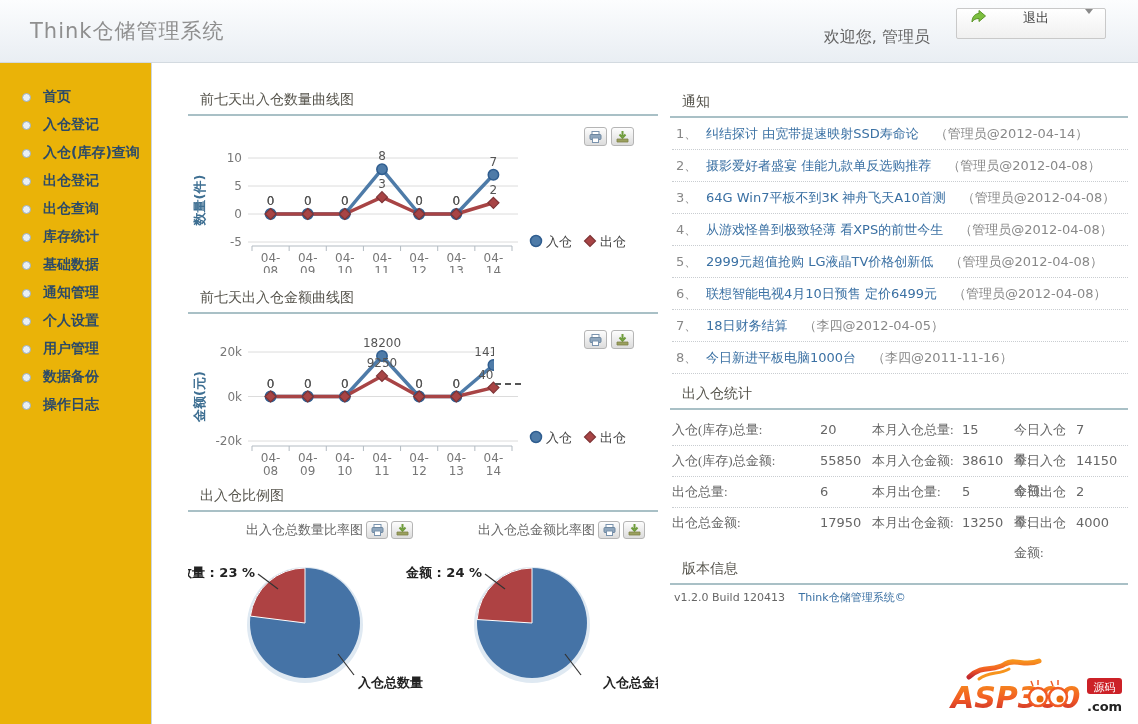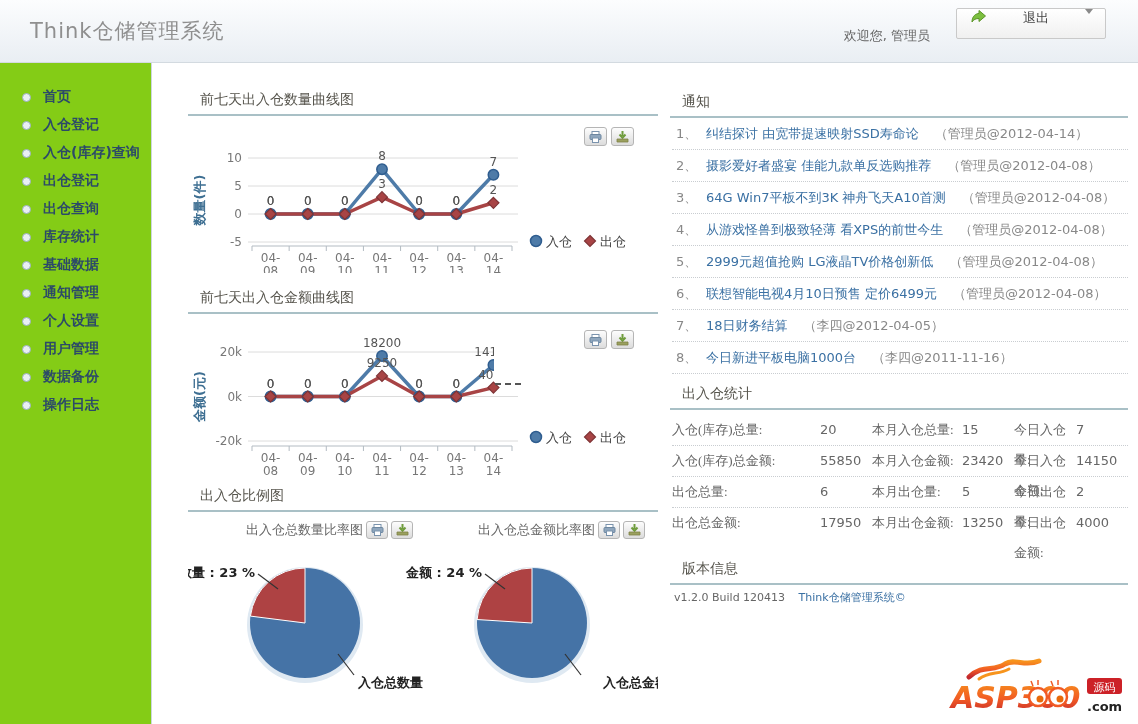--- a/index.html
+++ b/index.html
@@ -3,30 +3,30 @@
 <meta charset="utf-8">
 <style>
   html,body{margin:0;padding:0}
   body{width:1138px;height:724px;position:relative;overflow:hidden;background:#fff;
        font-family:"DejaVu Sans","Liberation Sans",sans-serif;}
   
   .header{position:absolute;top:0;left:0;width:1138px;height:62px;
           background:linear-gradient(#fcfdfe,#e9eef3);border-bottom:1px solid #d3dae0;}
   .app-title{position:absolute;left:30px;top:17px;margin:0;font-size:21px;font-weight:normal;
              color:#8f8f8f;letter-spacing:1px;}
-  .welcome{position:absolute;right:208px;top:27px;font-size:13px;color:#666;}
+  .welcome{position:absolute;right:208px;top:27px;font-size:16px;color:#666;}
   .logout-btn{position:absolute;right:32px;top:8px;width:150px;height:31px;box-sizing:border-box;
               background:linear-gradient(#ffffff,#f0f0f0);border:1px solid #c9c9c9;border-radius:2px;
               display:flex;cursor:pointer;}
   .logout-btn .arr{margin-left:12px;display:flex;}
   .logout-btn .lbl{flex:1;text-align:center;font-size:13px;color:#444;}
   .caret{width:0;height:0;border-left:4px solid transparent;border-right:4px solid transparent;
          border-top:5px solid #8a8a8a;margin-right:12px;}
   
-  .sidebar{position:absolute;top:63px;left:0;width:152px;bottom:0;background:#84cc16;
+  .sidebar{position:absolute;top:63px;left:0;width:152px;bottom:0;background:#eab308;
            border-right:1px solid #ccd6de;box-sizing:border-box;}
   .menu{list-style:none;margin:20px 0 0 0;padding:0;}
   .menu li{display:flex;align-items:center;height:28px;padding-left:22px;cursor:pointer;}
   .menu .bullet{width:7px;height:7px;border:1px solid #9aaebf;border-radius:50%;
                 background:#e9eff4;margin-right:12px;flex:none;}
   .menu .mlbl{font-size:14px;font-weight:bold;color:#2c4a68;white-space:nowrap;}
   
   .col-left{position:absolute;left:188px;top:63px;width:470px;bottom:0;overflow:hidden;}
   .col-right{position:absolute;left:670px;top:63px;width:458px;bottom:0;overflow:hidden;}
   .sec{position:absolute;left:0;right:0;font-size:14px;font-weight:normal;color:#56544c;
@@ -414,21 +414,21 @@
           <span class="val">7</span>
         </div>
       </div>
       <div class="srow">
         <div class="scell c1">
           <span class="lab">入仓(库存)总金额:</span>
           <span class="val">55850</span>
         </div>
         <div class="scell c2">
           <span class="lab">本月入仓金额:</span>
-          <span class="val">23420</span>
+          <span class="val">38610</span>
         </div>
         <div class="scell c3">
           <span class="lab">今日入仓金额:</span>
           <span class="val">14150</span>
         </div>
       </div>
       <div class="srow">
         <div class="scell c1">
           <span class="lab">出仓总量:</span>
           <span class="val">6</span>

